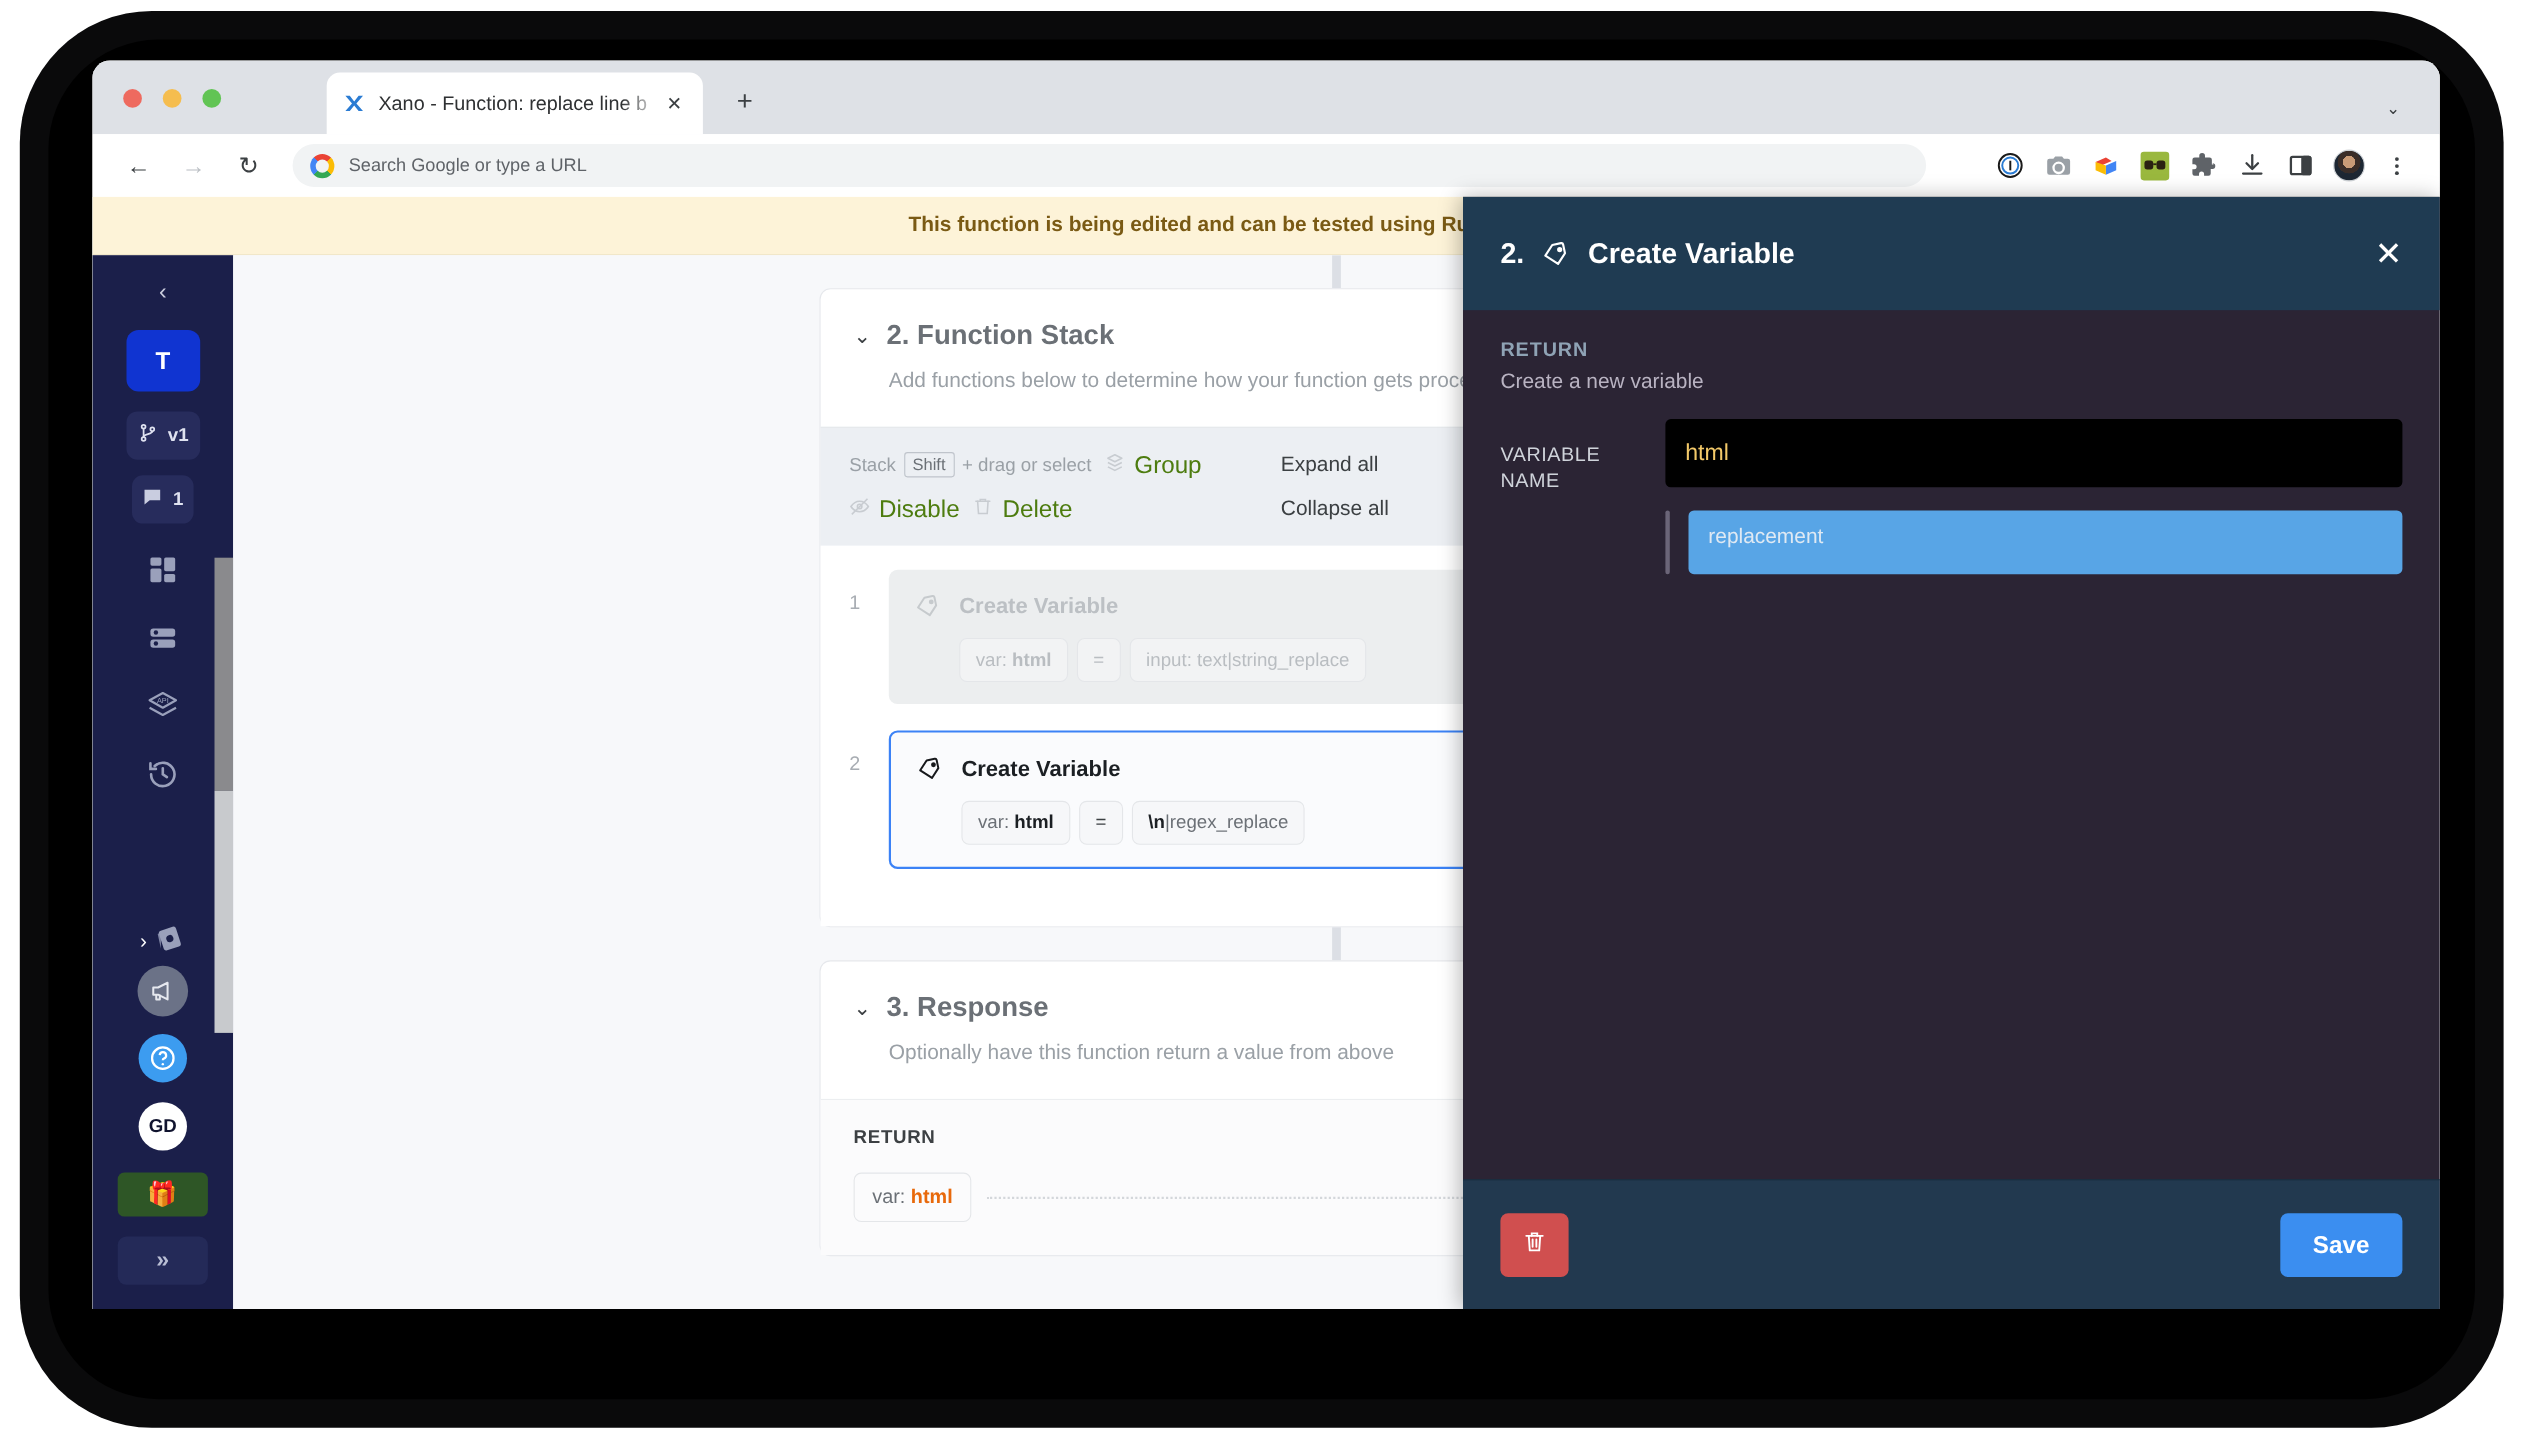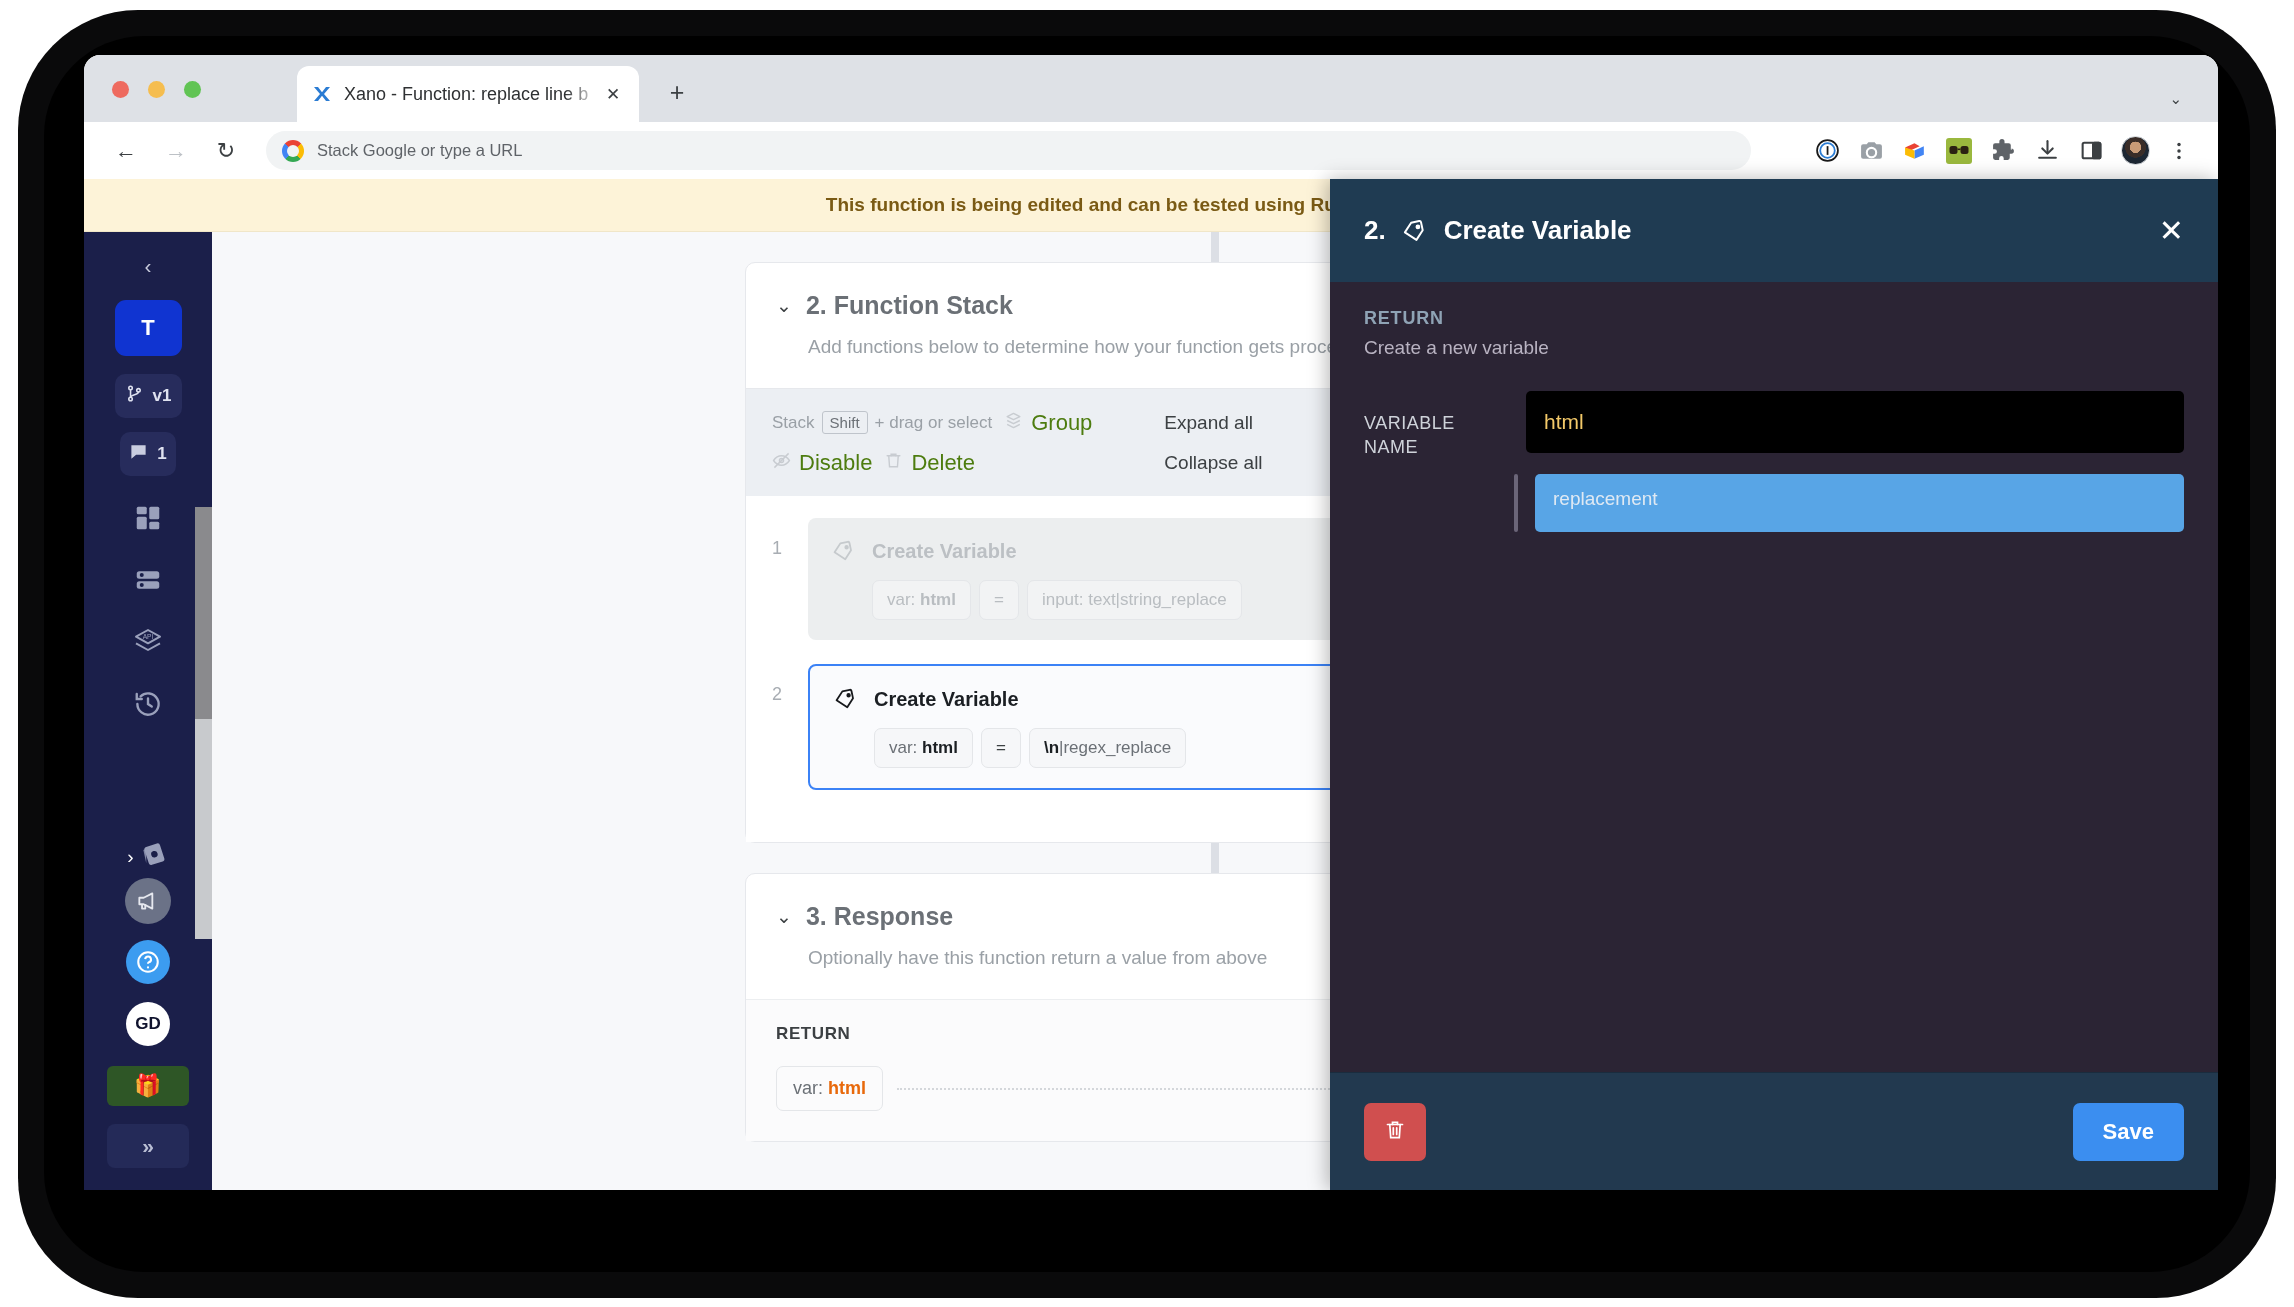--- a/index.html
+++ b/index.html
@@ -298,21 +298,21 @@
   }
   #panel-header .num { font-size:26px; font-weight:bold; color:#fff; margin-right:14px; }
   #panel-header .hicon { width:28px;height:28px;margin-right:16px;display:flex;align-items:center;justify-content:center; }
   #panel-header .title { font-size:26px; font-weight:bold; color:#fff; }
   #panel-close { margin-left:auto; font-size:30px; color:#fff; font-weight:300; }
 
   #panel-body { flex:1 1 auto; padding:26px 34px 0 34px; overflow:hidden; }
   .panel-section-label { font-size:18px; font-weight:bold; color:#8fa3b5; letter-spacing:.8px; }
   .panel-section-desc { font-size:19px; color:#b9b3c2; margin-top:8px; }
 
-  .field-row { display:flex; align-items:flex-start; margin-top:32px;gap:12px; }
+  .field-row { display:flex; align-items:flex-start; margin-top:22px; }
   .field-label {
     width:150px; flex:0 0 auto; font-size:18px; color:#cfd3da;
     letter-spacing:.5px; line-height:1.35; padding-top:20px;
   }
   .field-control { flex:1 1 auto; }
   .dark-input {
     background:#000; border-radius:5px; min-height:62px;
     display:flex; align-items:center; padding:0 18px;
     font-size:21px; color:#f3c969;
   }
@@ -387,21 +387,21 @@
     <div id="tab-strip-chevron">⌄</div>
   </div>
 
   <div id="browser-toolbar">
     <div class="nav-btn">←</div>
     <div class="nav-btn disabled">→</div>
     <div class="nav-btn">↻</div>
 
     <div id="omnibox">
       <div class="g-icon"></div>
-      <div class="omni-text">Stack Google or type a URL</div>
+      <div class="omni-text">Search Google or type a URL</div>
     </div>
 
     <div id="toolbar-icons">
       <div class="tb-icon">
         <svg width="25" height="25" viewBox="0 0 24 24">
             <circle cx="12" cy="12" r="10" fill="none" stroke="#1a1a1a" stroke-width="1.7"></circle>
             <circle cx="12" cy="12" r="7" fill="none" stroke="#2b7cd3" stroke-width="1.7"></circle>
             <rect x="11.2" y="7.8" width="1.7" height="8.4" fill="#1a1a1a"></rect>
           </svg>
       </div>

